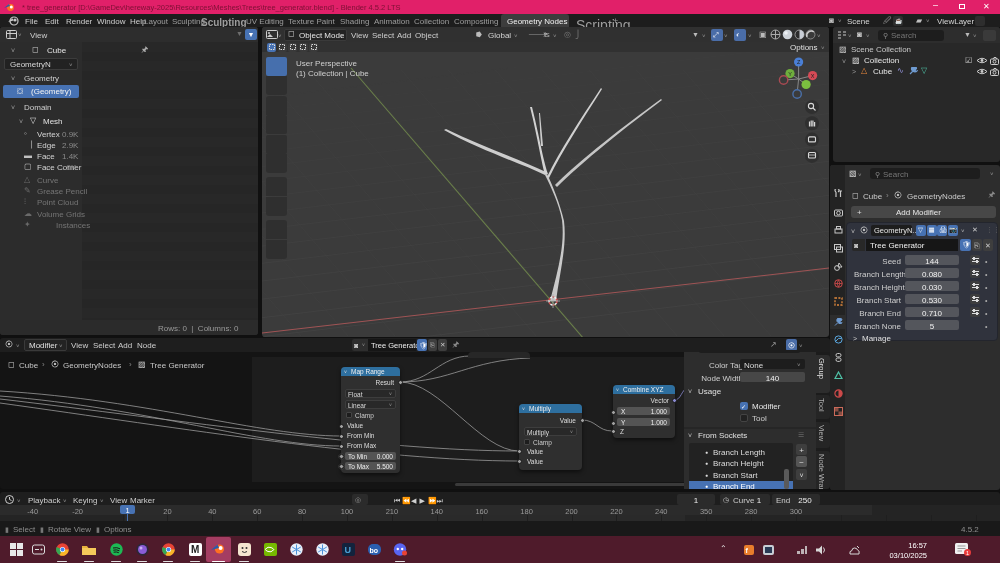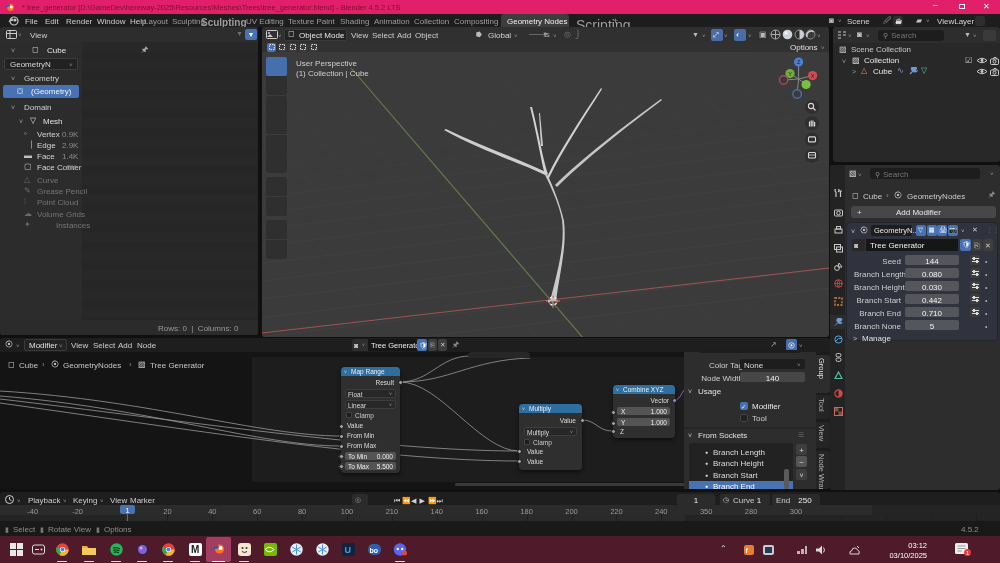--- a/index.html
+++ b/index.html
@@ -482,21 +482,21 @@
 <div class="abs" style="left:970px;top:281px;width:10px;height:10px;background:#3e3e3e;border-radius:2px;"></div>
 <svg class="abs" style="left:971.5px;top:283px" width="7" height="6">
       <line x1="0" y1="1.5" x2="7" y2="1.5" stroke="#ddd"></line>
       <line x1="0" y1="4.5" x2="7" y2="4.5" stroke="#ddd"></line>
       <rect x="1" y="0" width="2" height="3" fill="#ddd"></rect>
       <rect x="4" y="3" width="2" height="3" fill="#ddd"></rect>
     </svg>
 <div class="txt" style="left:985px;top:284px;font-size:7px;color:#aaa;">•</div>
 <div class="txt" style="left:854px;top:296.5px;width:47px;font-size:8px;color:#cfcfcf;text-align:right;">Branch Start</div>
 <div class="abs" style="left:905px;top:294px;width:54px;height:10px;background:#54565c;border-radius:2px;"></div>
-<div class="txt" style="left:905px;top:296.5px;width:54px;font-size:8px;color:#f2f2f2;text-align:center;">0.442</div>
+<div class="txt" style="left:905px;top:296.5px;width:54px;font-size:8px;color:#f2f2f2;text-align:center;">0.530</div>
 <div class="abs" style="left:970px;top:294px;width:10px;height:10px;background:#3e3e3e;border-radius:2px;"></div>
 <svg class="abs" style="left:971.5px;top:296px" width="7" height="6">
       <line x1="0" y1="1.5" x2="7" y2="1.5" stroke="#ddd"></line>
       <line x1="0" y1="4.5" x2="7" y2="4.5" stroke="#ddd"></line>
       <rect x="1" y="0" width="2" height="3" fill="#ddd"></rect>
       <rect x="4" y="3" width="2" height="3" fill="#ddd"></rect>
     </svg>
 <div class="txt" style="left:985px;top:297px;font-size:7px;color:#aaa;">•</div>
 <div class="txt" style="left:854px;top:309.5px;width:47px;font-size:8px;color:#cfcfcf;text-align:right;">Branch End</div>
 <div class="abs" style="left:905px;top:307px;width:54px;height:10px;background:#54565c;border-radius:2px;"></div>
@@ -855,21 +855,21 @@
       <path d="M0 8 L3 8 L3 5 L0 5 Z M4 8 L7 8 L7 3 L4 3 Z M8 8 L10 8 L10 0 L8 0 Z" fill="#d8d8d8" opacity="0.8"></path>
     </svg>
 <svg class="abs" style="left:816px;top:545px" width="11" height="10">
       <path d="M0 3.5 L3 3.5 L6 0.5 L6 9.5 L3 6.5 L0 6.5 Z" fill="#d8d8d8"></path>
       <path d="M7.5 2.5 Q9.5 5 7.5 7.5" stroke="#d8d8d8" fill="none"></path>
     </svg>
 <svg class="abs" style="left:849px;top:545px" width="11" height="10">
       <path d="M1 9 Q0 6 3 5.5 Q3 3 5.5 3 Q8 3 8.5 5 Q11 5.5 10 9 Z" fill="none" stroke="#d8d8d8"></path>
       <path d="M8 1 L10 3" stroke="#d8d8d8"></path>
     </svg>
-<div class="txt" style="left:875px;top:542px;width:52px;text-align:right;font-size:7.5px;color:#fff;">03:12</div>
+<div class="txt" style="left:875px;top:542px;width:52px;text-align:right;font-size:7.5px;color:#fff;">16:57</div>
 <div class="txt" style="left:875px;top:551.5px;width:52px;text-align:right;font-size:7.5px;color:#fff;">03/10/2025</div>
 <svg class="abs" style="left:955px;top:543px" width="16" height="13">
       <rect x="0" y="0" width="13" height="11" rx="1.5" fill="#f0f0f0"></rect>
       <line x1="2.5" y1="3" x2="10.5" y2="3" stroke="#999"></line>
       <line x1="2.5" y1="5.5" x2="10.5" y2="5.5" stroke="#999"></line>
       <line x1="2.5" y1="8" x2="7" y2="8" stroke="#999"></line>
       <circle cx="12.5" cy="9.5" r="3.5" fill="#e83c3c"></circle>
       <text x="12.5" y="12" font-size="5.5" fill="#fff" text-anchor="middle" font-family="Liberation Sans">1</text>
     </svg>
 </div>

